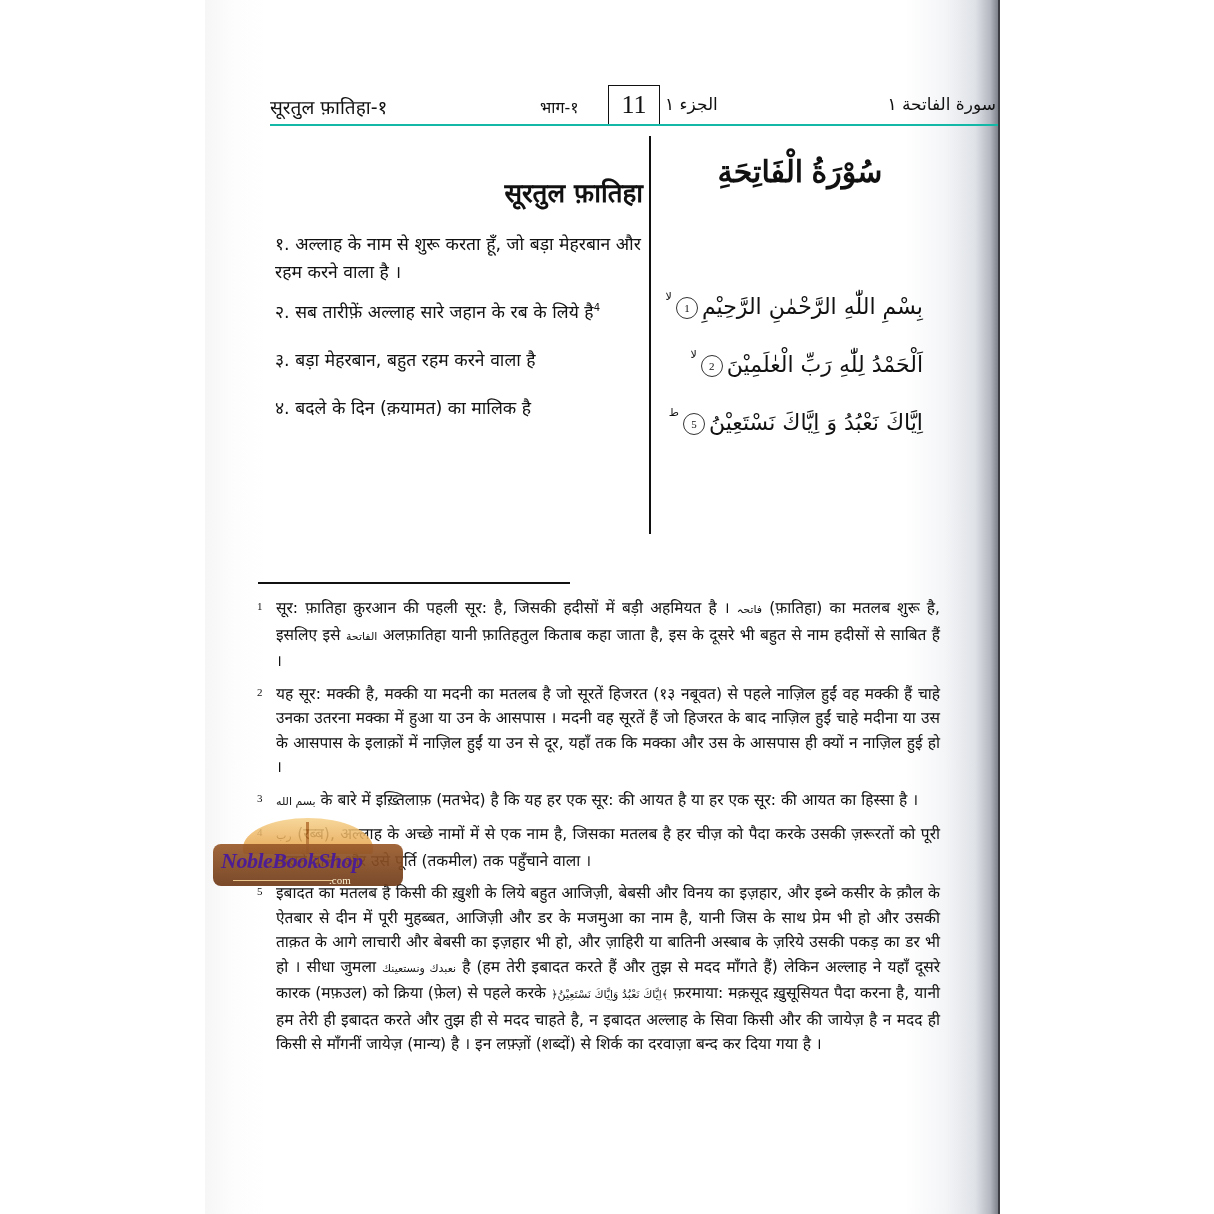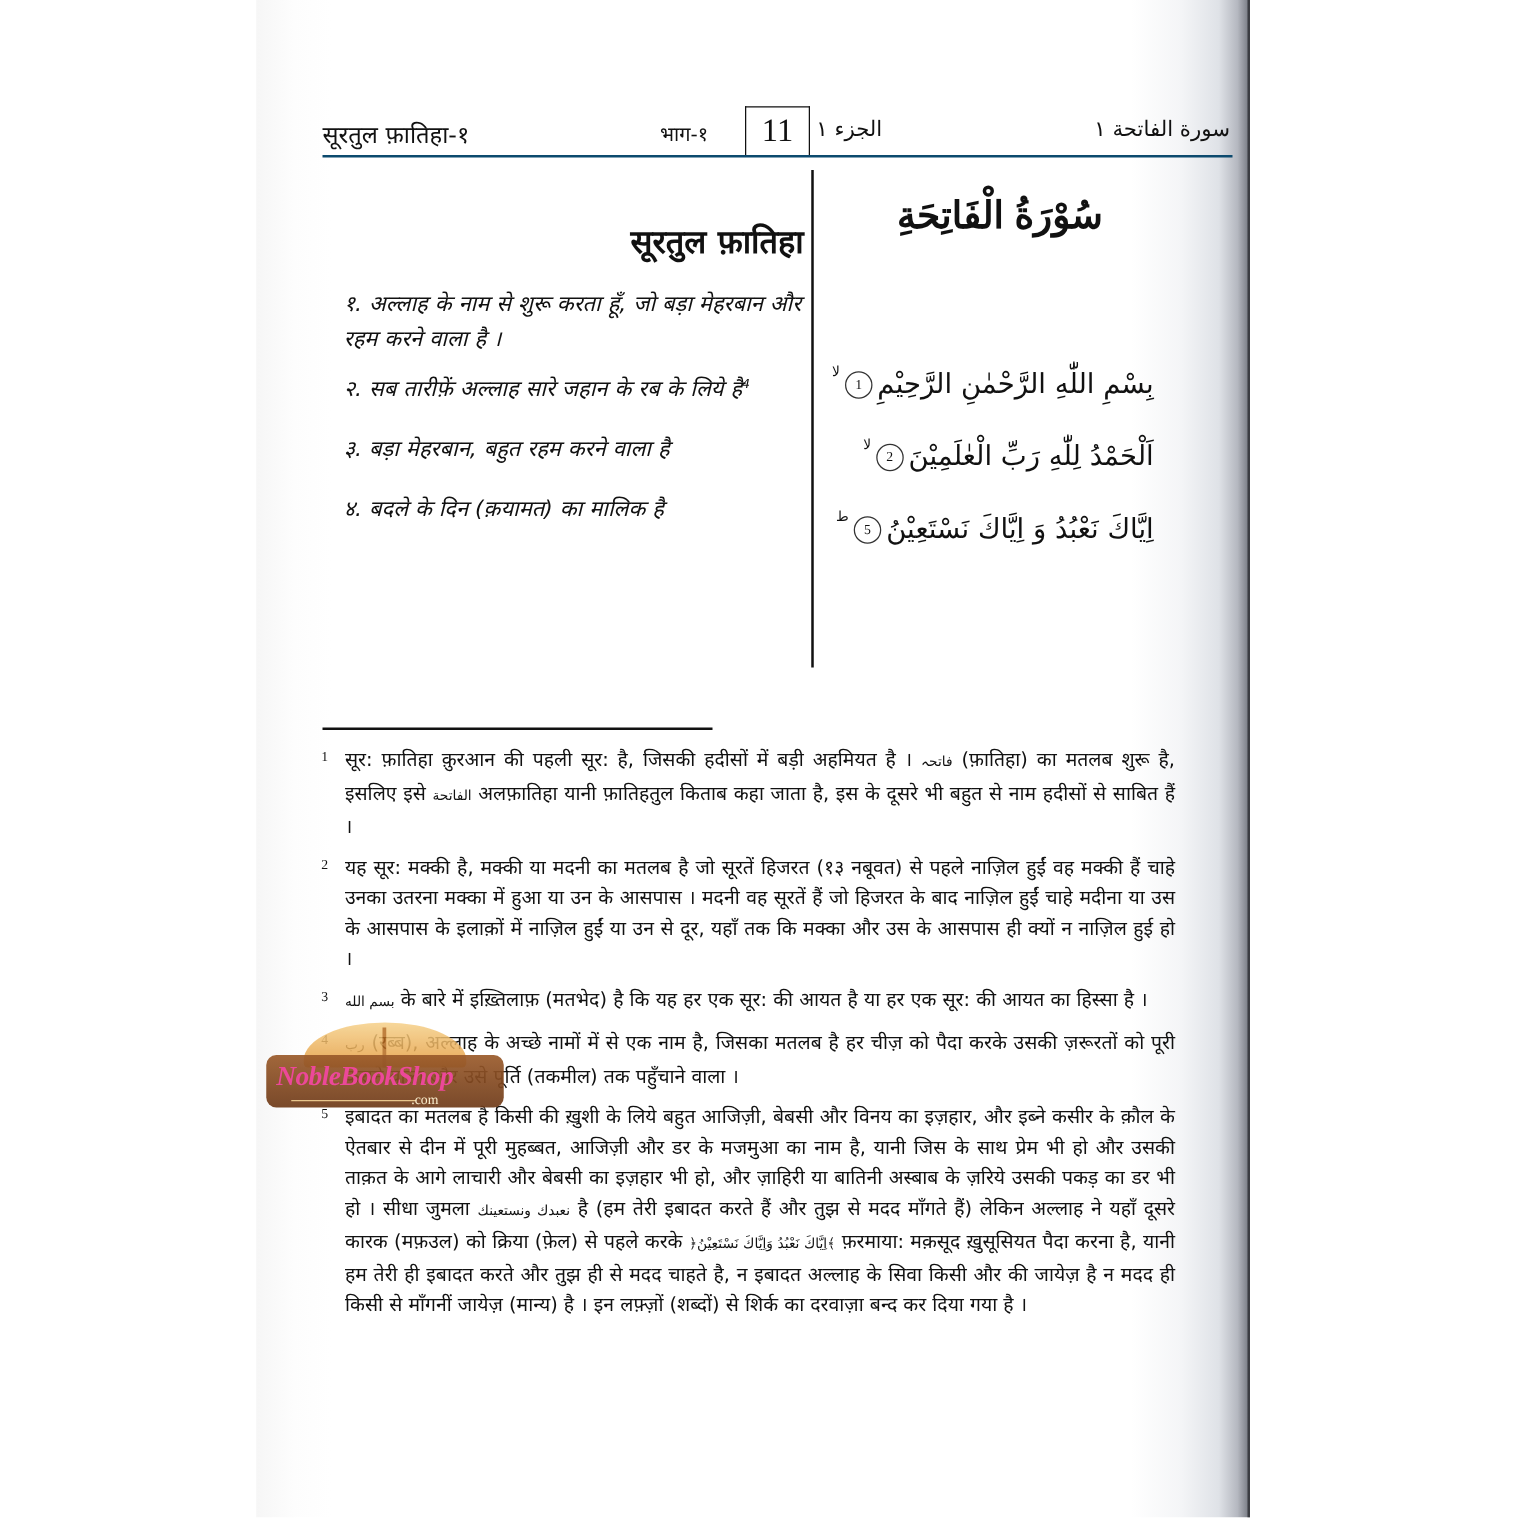--- a/index.html
+++ b/index.html
@@ -11,40 +11,40 @@
   }
   .page {
     position:absolute; left:205px; top:0; width:795px; height:1214px;
     background:linear-gradient(to right, #f6f6f6 0px, #fdfdfd 30px, #ffffff 60px, #ffffff 700px, #f4f5f7 740px, #dfe2e7 770px, #b5b8c0 785px, #70747c 795px);
   }
   .page-edge {
     position:absolute; left:998px; top:0; width:2px; height:1214px; background:#3b3d42;
   }
   
   .header {
-    position:absolute; left:258px; top:90px; width:728px; height:34px;
-    border-bottom:2px solid #0c4a6e;
+    position:absolute; left:270px; top:90px; width:728px; height:34px;
+    border-bottom:2px solid #14b8a6;
   }
   .h-left { position:absolute; left:0; top:4px; font-size:19px; }
   .h-bhag { position:absolute; left:270px; top:6px; font-size:16px; }
   .h-pagebox {
     position:absolute; left:338px; top:-5px; width:50px; height:38px;
     border:1.5px solid #111; border-bottom:none;
     font-family:"Liberation Serif", serif; font-size:26px;
     display:flex; align-items:center; justify-content:center;
   }
   .h-juz { position:absolute; left:395px; top:4px; font-size:17px; direction:rtl; }
   .h-right { position:absolute; right:2px; top:4px; font-size:17px; direction:rtl; }
   .col-divider { position:absolute; left:649px; top:136px; width:1.5px; height:398px; background:#111; }
 
   
   .hindi-col { position:absolute; left:275px; top:146px; width:368px; }
   .surah-title { text-align:right; font-size:26px; font-weight:bold; margin-bottom:20px;margin-top:28px; }
   .intro { font-size:17.5px; line-height:28px; margin-bottom:10px; text-align:justify; }
-  .verse { font-size:17.5px; line-height:28px; margin-bottom:12px;font-style:italic; }
+  .verse { font-size:17.5px; line-height:28px; margin-bottom:12px; }
   .verse.gap { margin-top:20px; }
   sup { font-size:10px; vertical-align:super; line-height:0; }
 
   
   .arabic-col { position:absolute; left:655px; top:146px; width:290px; direction:rtl; text-align:right; }
   .ar-title { text-align:center; font-family:Liberation Sans, sans-serif; font-size:30px; font-weight:bold; margin:8px 0 100px 0; }
   .ar-verse { font-family:"DejaVu Sans", sans-serif; font-size:22px; line-height:36px; margin-bottom:22px; padding-right:22px; position:relative; }
   .ayah-num {
     display:inline-flex; align-items:center; justify-content:center;
     width:20px; height:20px; border:1.3px solid #333; border-radius:50%;
@@ -72,21 +72,21 @@
     content:""; position:absolute; left:63px; top:4px; width:3px; height:32px; background:#b56a1e;
   }
   .logo-plate {
     position:absolute; left:0; top:26px; width:190px; height:42px;
     background:linear-gradient(#9a5a2a, #6e3a18);
     border-radius:8px; opacity:0.92;
   }
   .logo-text {
     position:absolute; left:8px; top:30px; width:180px;
     font-family:"Liberation Serif", serif; font-style:italic; font-weight:bold; font-size:22px;
-    color:#ec4899; letter-spacing:-0.5px;
+    color:#4c1d95; letter-spacing:-0.5px;
   }
   .logo-com {
     position:absolute; left:116px; top:56px; font-family:"Liberation Serif", serif; 
     font-size:11px; color:#fbeecd;
   }
   .logo-line { position:absolute; left:20px; top:62px; width:100px; height:1px; background:#e8c68c; }
 </style>
 </head>
 <body>
 

